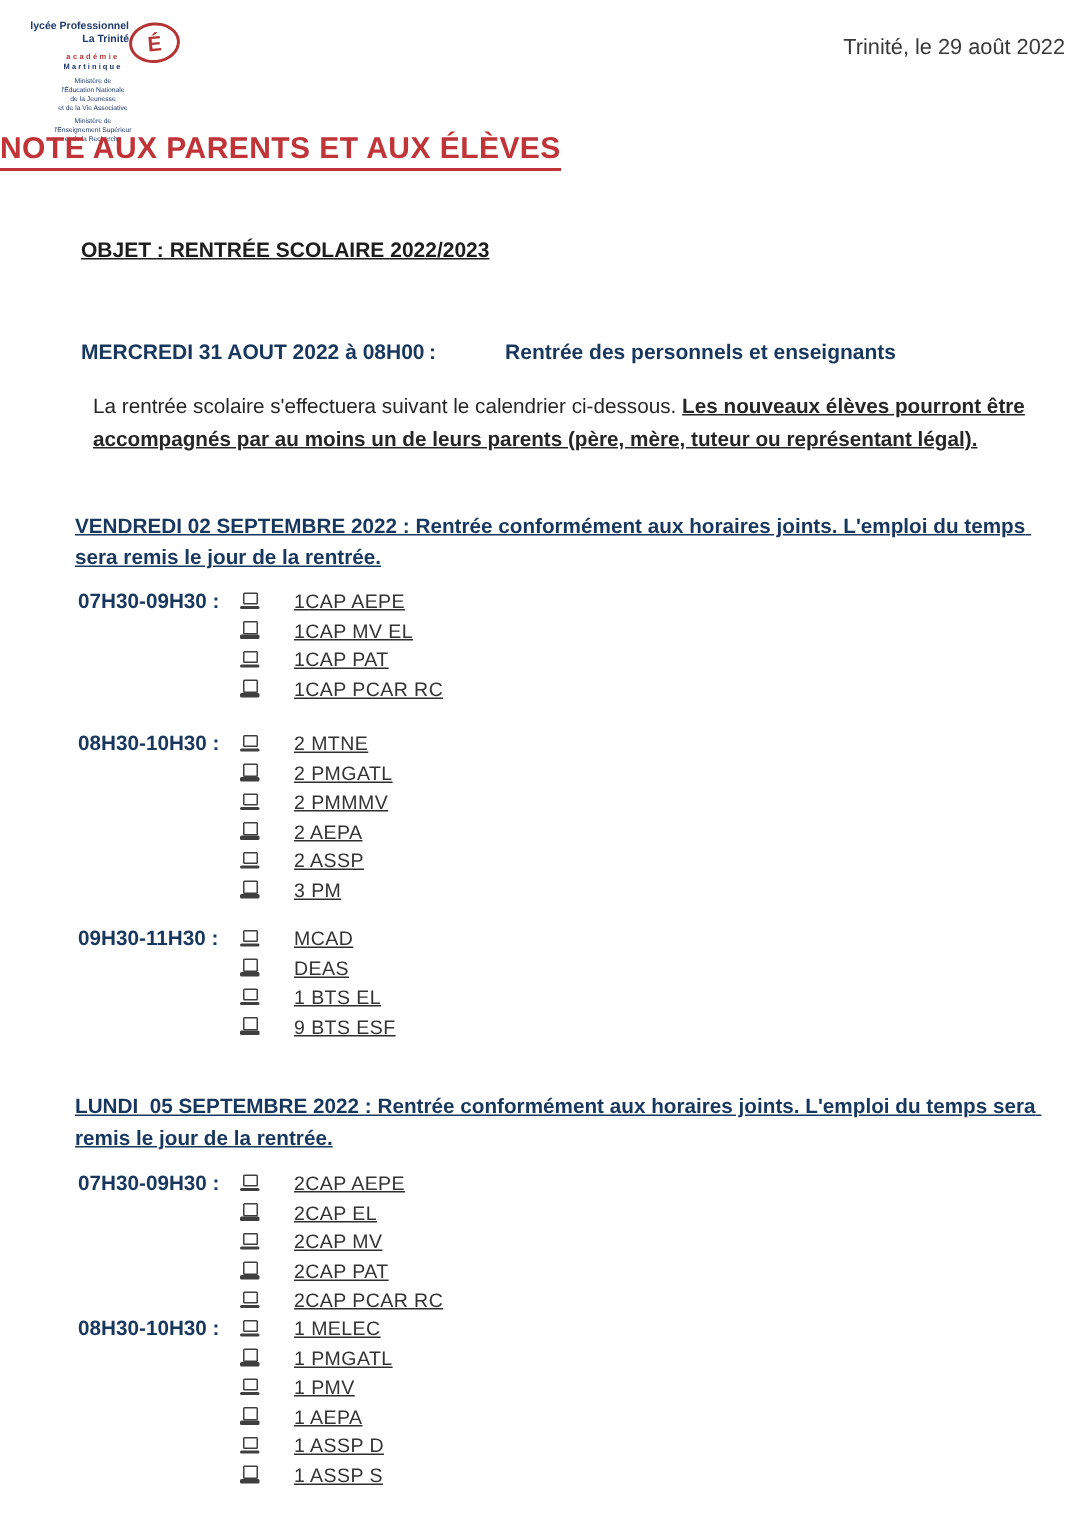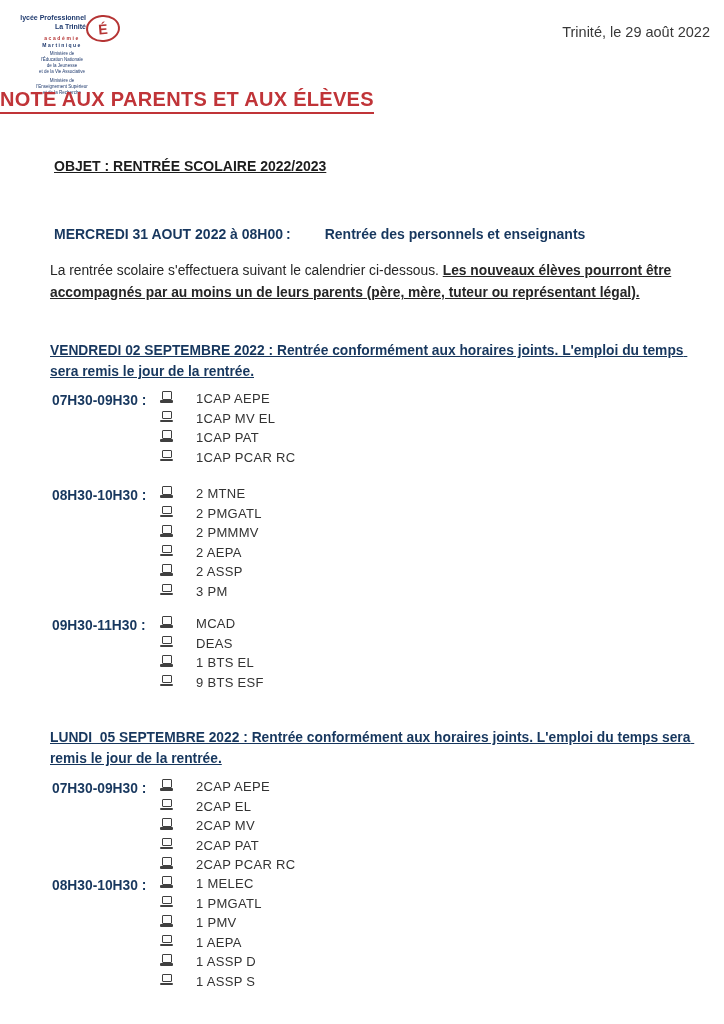--- a/index.html
+++ b/index.html
@@ -36,38 +36,38 @@
   .doc-title span{
     display:inline-block;
     color:#c03438;font-size:20px;font-weight:bold;letter-spacing:0.3px;
     border-bottom:2.5px solid #c03438;padding-bottom:1px;
   }
   .objet{position:absolute;left:54px;top:158px;font-size:14px;font-weight:bold;color:#1d1d1d;text-decoration:underline;}
   
   .mercredi{position:absolute;left:54px;top:226px;font-size:14px;font-weight:bold;color:#17375e;}
   .mercredi .u{}
   .mercredi .colon{margin-left:3px;}
-  .mercredi .note{margin-left:34px;}
-  .intro{position:absolute;left:50px;top:260px;width:658px;font-size:13.8px;line-height:1.58;color:#262626;}
+  .mercredi .note{margin-left:46px;}
+  .intro{position:absolute;left:62px;top:260px;width:658px;font-size:13.8px;line-height:1.58;color:#262626;}
   .intro .emph{font-weight:bold;text-decoration:underline;}
   .day-heading{
     position:absolute;left:50px;width:662px;
     font-size:13.8px;font-weight:bold;color:#17375e;
     line-height:1.55;text-decoration:underline;white-space:pre-wrap;
   }
   .vendredi-heading{top:340px;}
   .lundi-heading{top:727px;}
   
   .slot{position:absolute;left:52px;display:flex;align-items:flex-start;}
   .slot-time{
     flex:0 0 96px;font-size:13.8px;font-weight:bold;color:#17375e;
     line-height:19.5px;white-space:nowrap;
   }
   .slot-classes{margin-left:12px;}
-  .class-row{display:flex;height:19.5px;}
+  .class-row{display:flex;align-items:center;height:19.5px;text-decoration:underline;}
   .pc-icon{position:relative;width:14px;height:12px;flex:0 0 14px;margin-right:22px;}
   .pc-icon::before{
     content:"";position:absolute;top:0;left:2px;width:8px;height:6.5px;
     border:1.6px solid #3f3f3f;border-radius:1px;background:#fcfcfc;
   }
   .pc-icon::after{
     content:"";position:absolute;bottom:0.5px;left:0;width:13px;height:2.4px;
     background:#3f3f3f;border-radius:1px;
   }
   .class-label{font-size:13px;color:#333333;letter-spacing:0.3px;}

